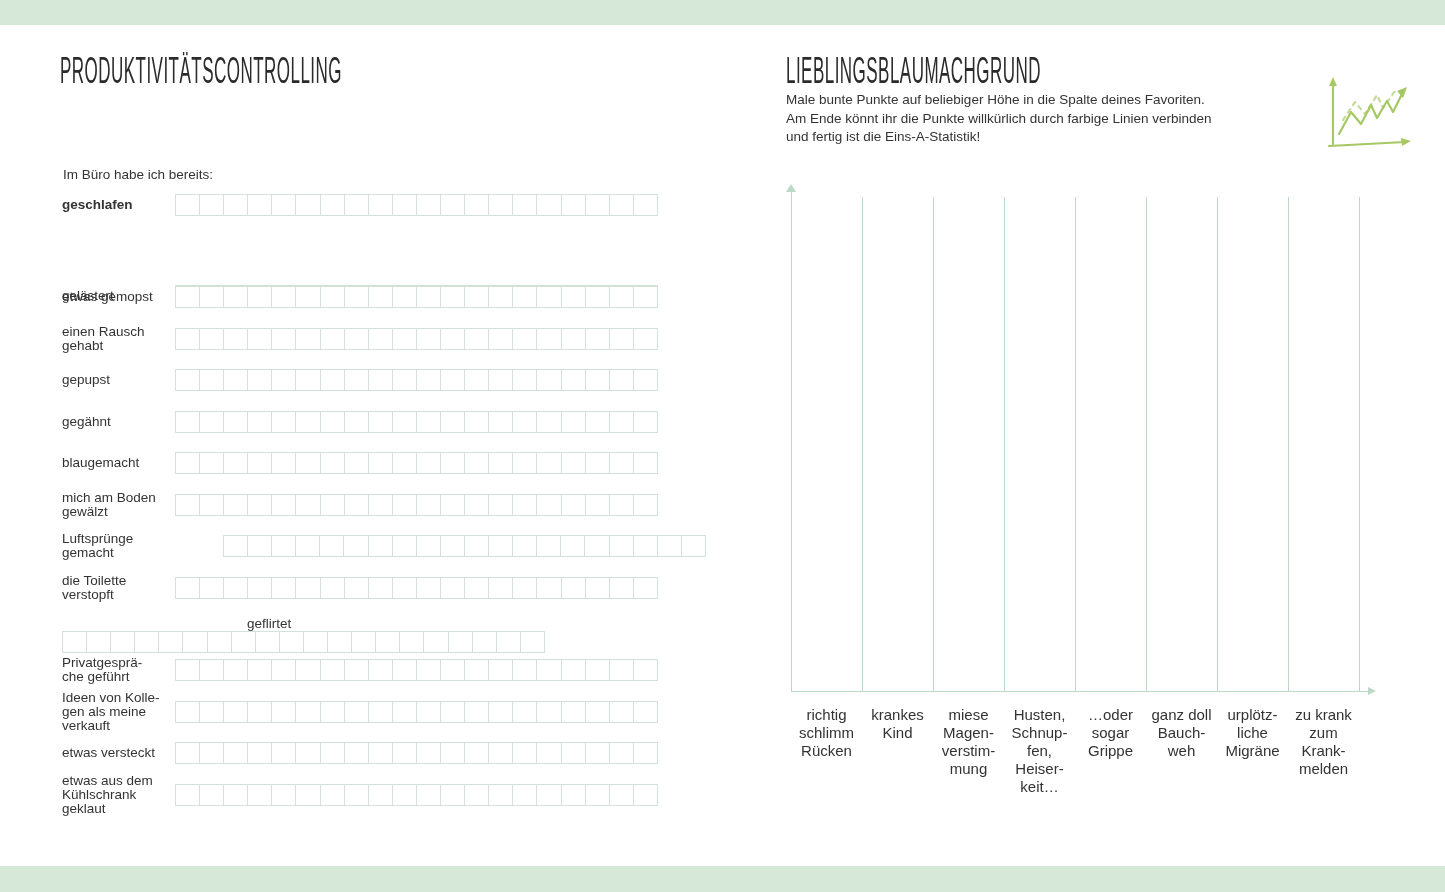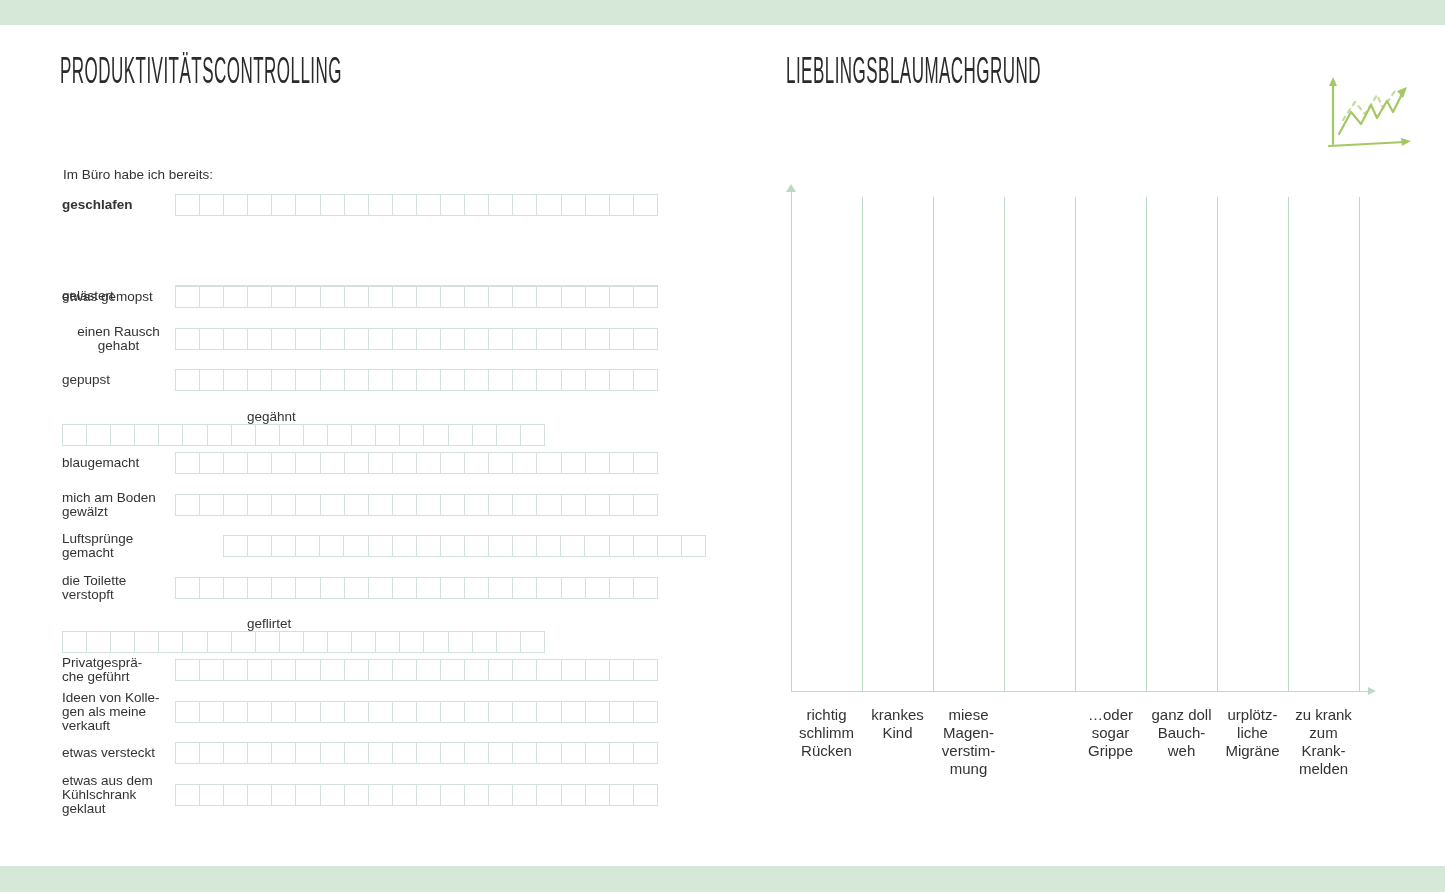--- a/index.html
+++ b/index.html
@@ -118,21 +118,21 @@
           <span class="pcell"></span>
           <span class="pcell"></span>
           <span class="pcell"></span>
           <span class="pcell"></span>
           <span class="pcell"></span>
           <span class="pcell"></span>
           <span class="pcell"></span>
           <span class="pcell"></span>
         </span>
       </div>
-      <div class="prow" style="top: 327px; text-align: center;">
+      <div class="prow" style="top: 327px;">
         <span class="plabel">einen Rausch
 gehabt</span>
         <span class="pcells">
           <span class="pcell"></span>
           <span class="pcell"></span>
           <span class="pcell"></span>
           <span class="pcell"></span>
           <span class="pcell"></span>
           <span class="pcell"></span>
           <span class="pcell"></span>
@@ -169,21 +169,21 @@
           <span class="pcell"></span>
           <span class="pcell"></span>
           <span class="pcell"></span>
           <span class="pcell"></span>
           <span class="pcell"></span>
           <span class="pcell"></span>
           <span class="pcell"></span>
           <span class="pcell"></span>
         </span>
       </div>
-      <div class="prow" style="top: 410px; flex-direction: column;">
+      <div class="prow" style="top: 410px;">
         <span class="plabel">gegähnt</span>
         <span class="pcells">
           <span class="pcell"></span>
           <span class="pcell"></span>
           <span class="pcell"></span>
           <span class="pcell"></span>
           <span class="pcell"></span>
           <span class="pcell"></span>
           <span class="pcell"></span>
           <span class="pcell"></span>
@@ -430,20 +430,23 @@
           <span class="pcell"></span>
           <span class="pcell"></span>
           <span class="pcell"></span>
           <span class="pcell"></span>
           <span class="pcell"></span>
         </span>
       </div>
     </div>
 
   <div class="title" style="left:786px;top:52px;">LIEBLINGSBLAUMACHGRUND</div>
+  <div class="intro" style="left:786px;top:91px;width:560px;">Male bunte Punkte auf beliebiger Höhe in die Spalte deines Favoriten.
+Am Ende könnt ihr die Punkte willkürlich durch farbige Linien verbinden
+und fertig ist die Eins-A-Statistik!</div>
 
   <div class="doodle">
     <svg width="94" height="84" viewBox="0 0 94 84" fill="none" stroke="currentColor" stroke-width="2.2" stroke-linecap="round" stroke-linejoin="round">
       <path d="M10 72 L10 12"></path>
       <path d="M10 5 L6 14 L14 14 Z" fill="currentColor" stroke="none"></path>
       <path d="M6 74 L82 70"></path>
       <path d="M88 69 L78 66 L79 74 Z" fill="currentColor" stroke="none"></path>
       <path d="M16 62 L28 40 L38 52 L48 33 L54 46 L64 29 L70 40 L80 20"></path>
       <path d="M84 15 L74 19 L80 26 Z" fill="currentColor" stroke="none"></path>
       <path d="M20 48 L32 30 L42 42 L54 23 L60 36 L72 19" stroke-dasharray="4 5" opacity="0.65"></path>
@@ -465,20 +468,25 @@
       <div class="collabel" style="left: 862px;">krankes
 Kind</div>
       <div class="vline" style="left: 1004px;"></div>
       <div class="colzone" style="left: 933px;"></div>
       <div class="collabel" style="left: 933px;">miese
 Magen-
 verstim-
 mung</div>
       <div class="vline" style="left: 1075px;"></div>
       <div class="colzone" style="left: 1004px;"></div>
+      <div class="collabel" style="left: 1004px;">Husten,
+Schnup-
+fen,
+Heiser-
+keit…</div>
       <div class="vline" style="left: 1146px;"></div>
       <div class="colzone" style="left: 1075px;"></div>
       <div class="collabel" style="left: 1075px;">…oder
 sogar
 Grippe</div>
       <div class="vline" style="left: 1217px;"></div>
       <div class="colzone" style="left: 1146px;"></div>
       <div class="collabel" style="left: 1146px;">ganz doll
 Bauch-
 weh</div>

